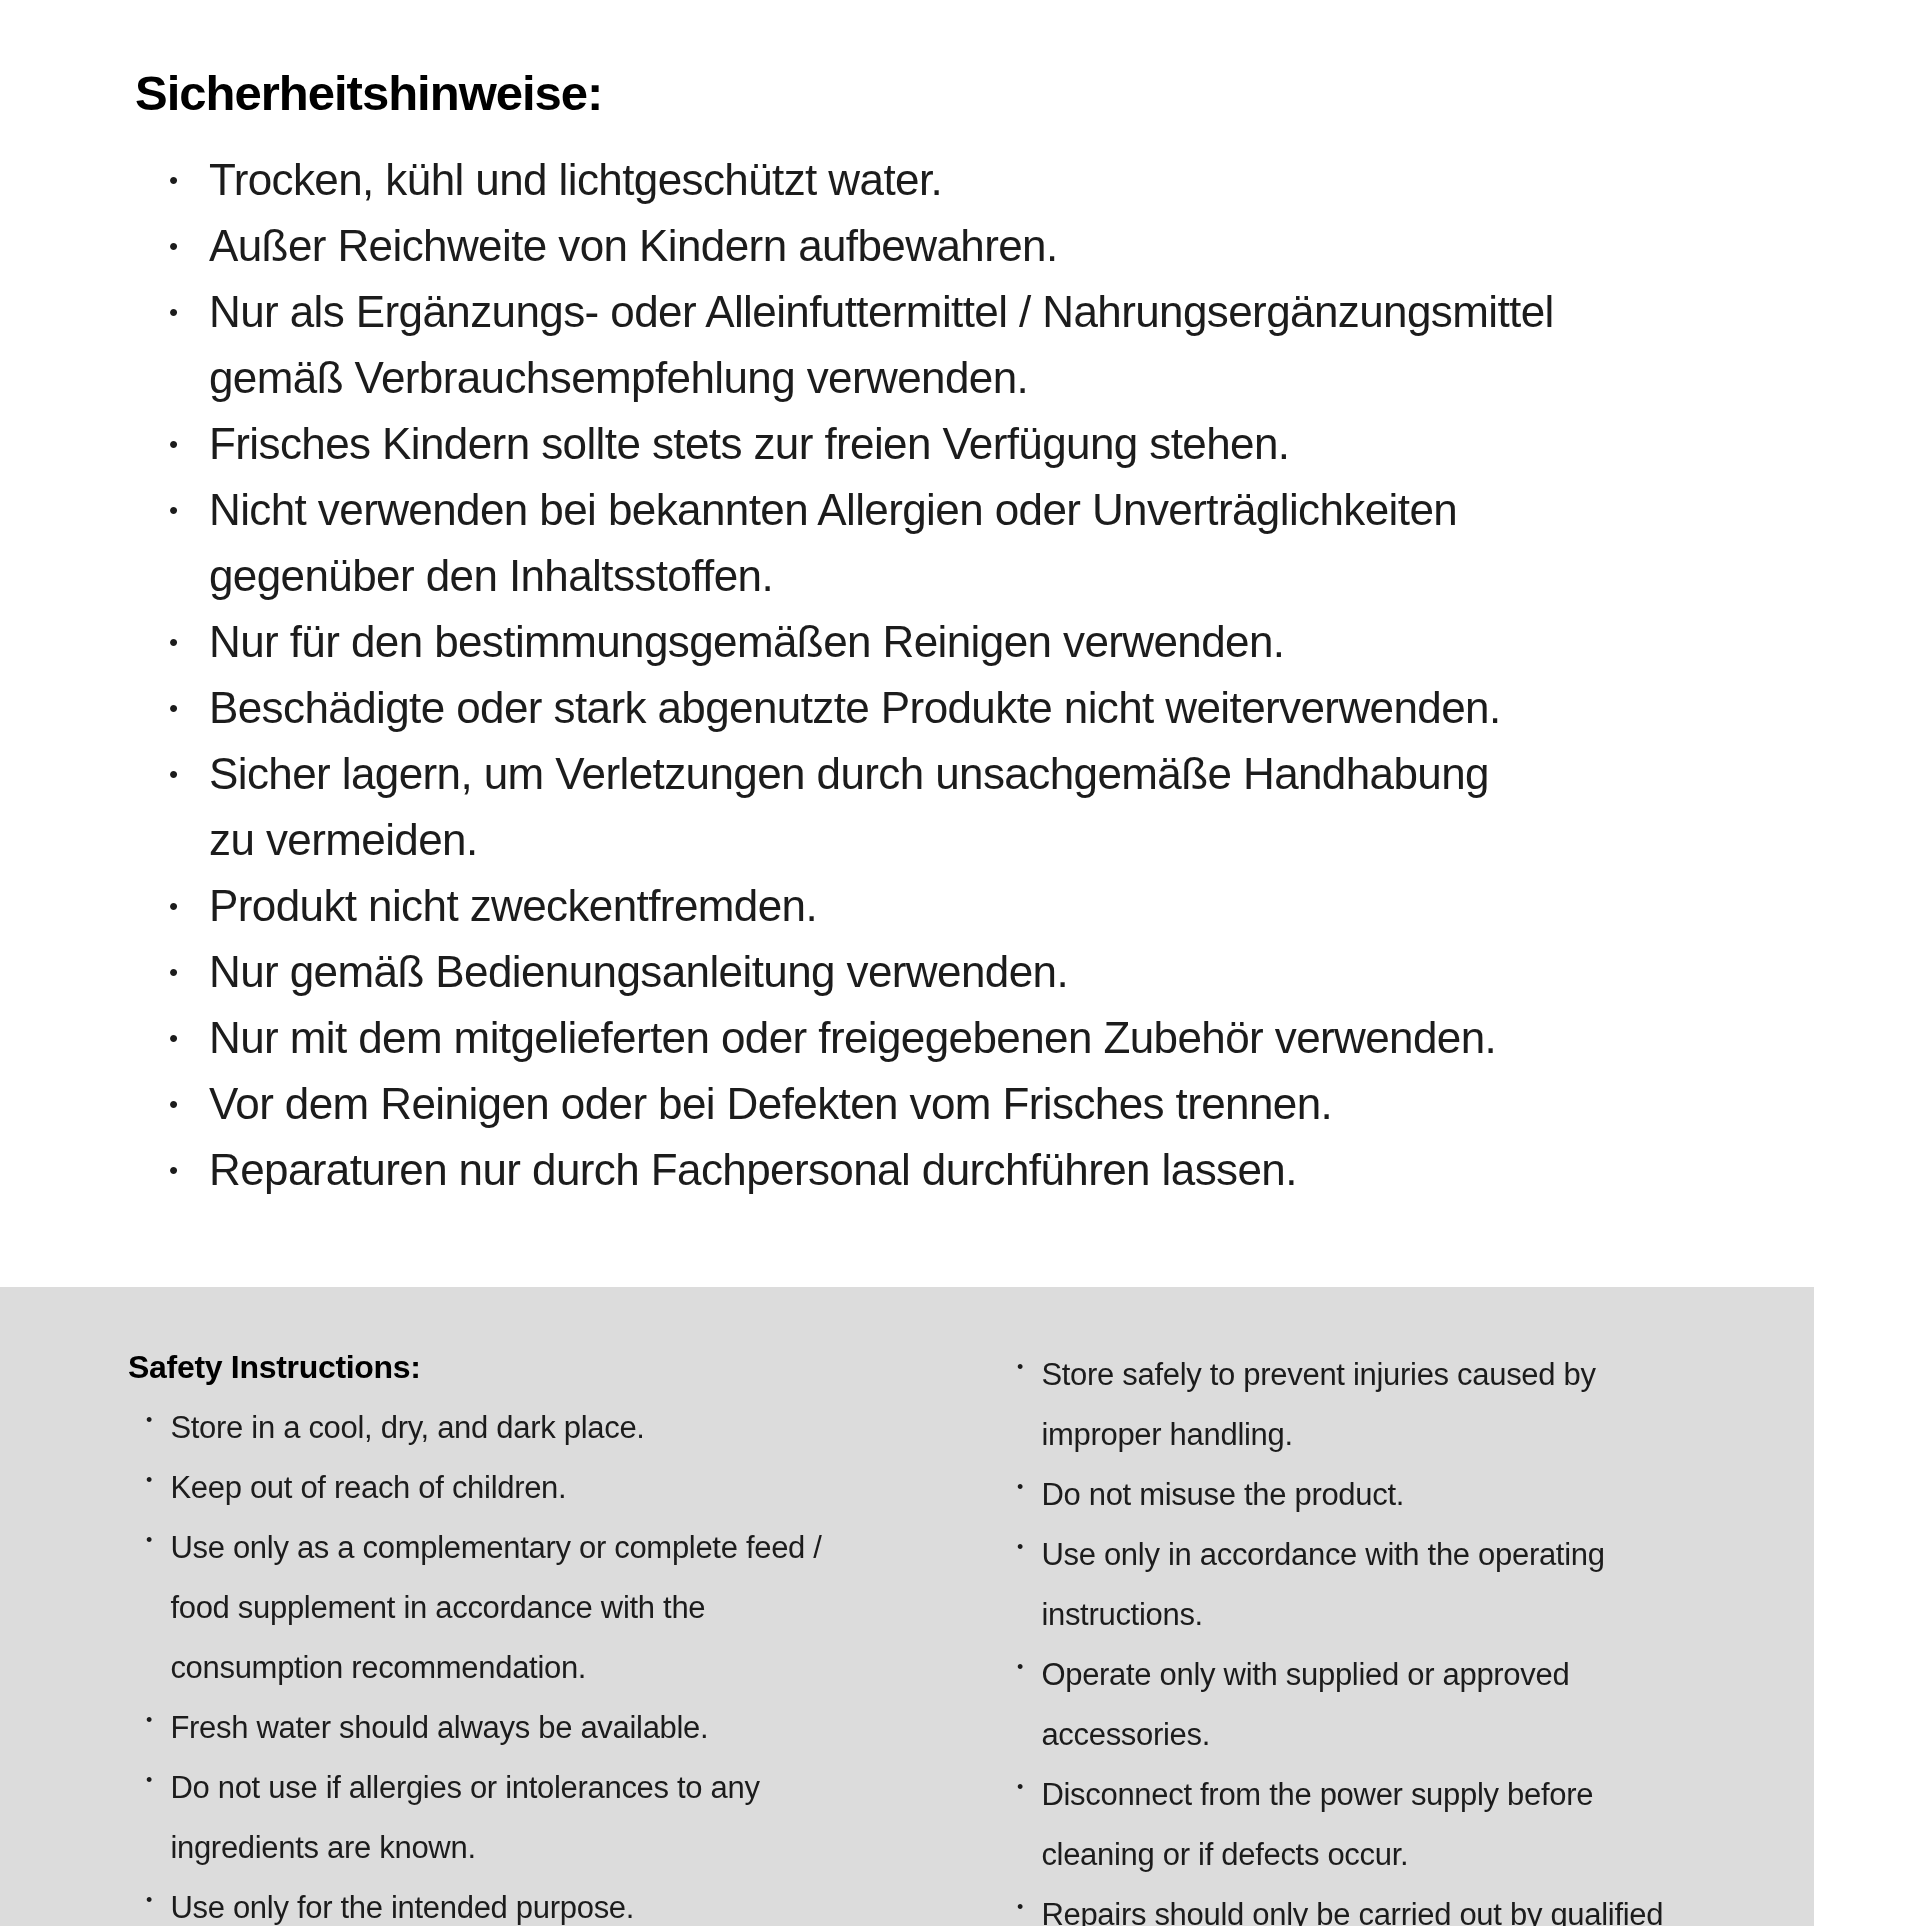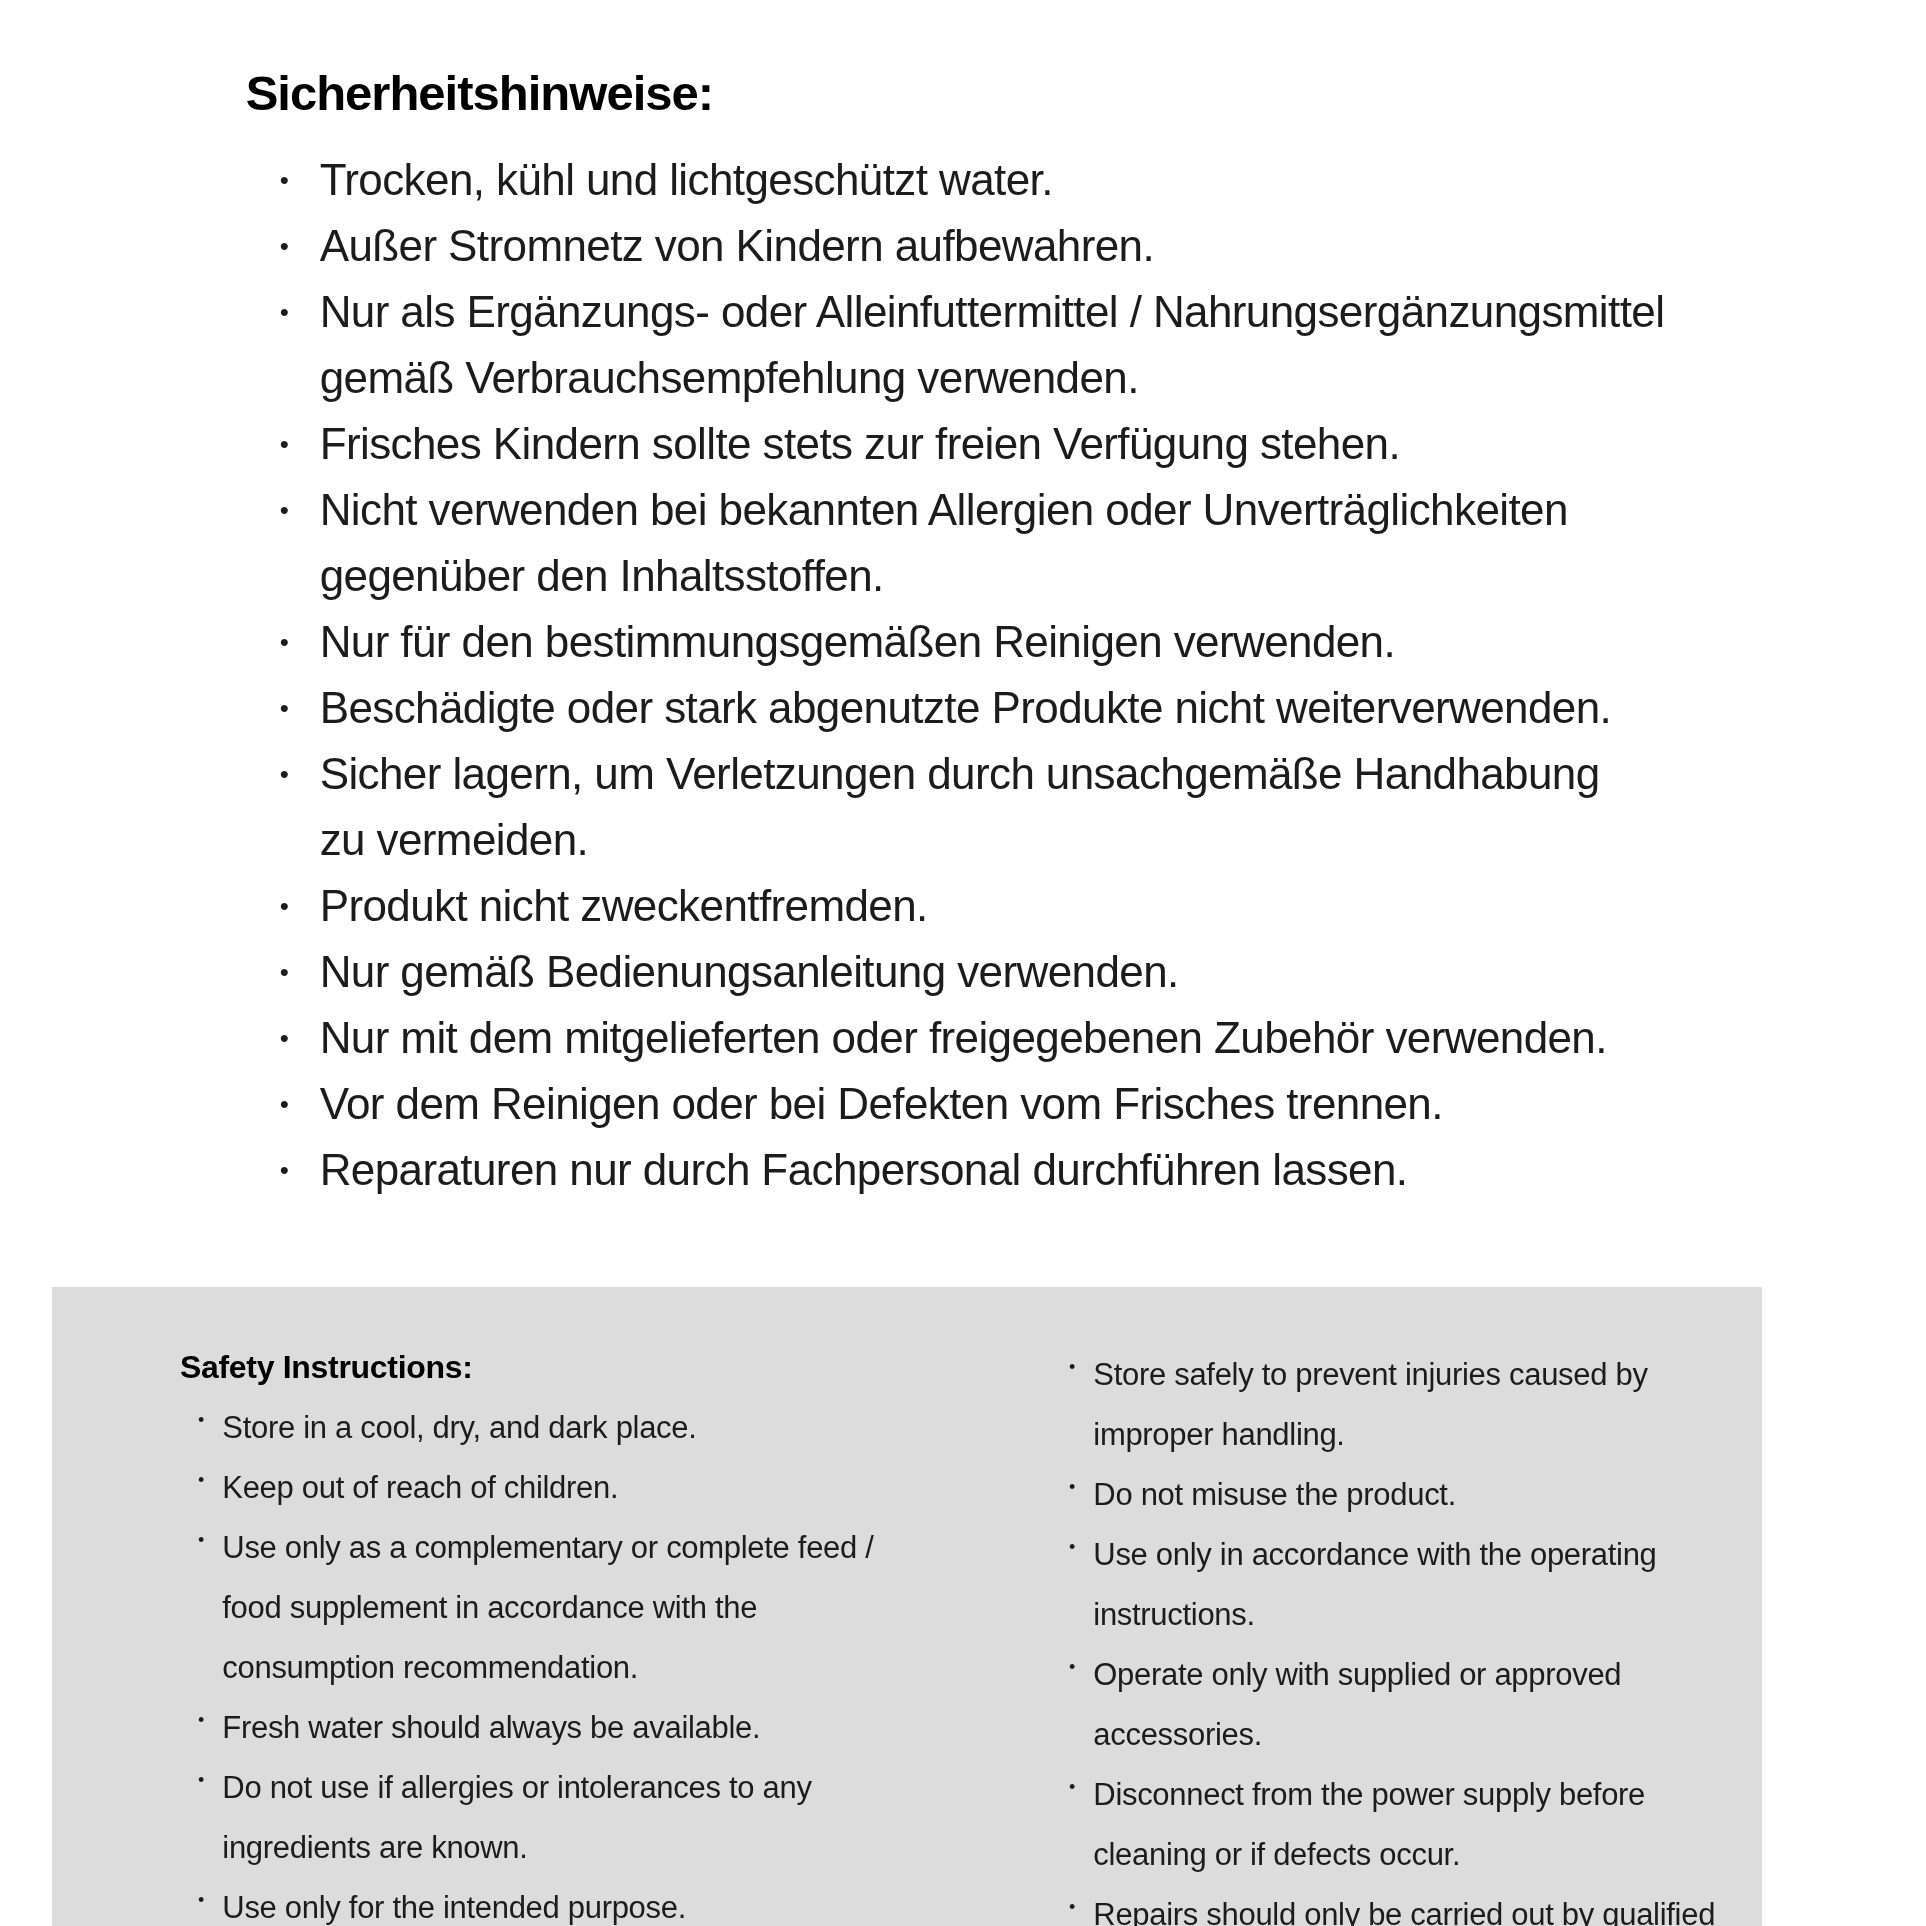--- a/index.html
+++ b/index.html
@@ -4,21 +4,21 @@
 <style>
   html, body { margin: 0; padding: 0; }
   body {
     width: 1926px;
     height: 1926px;
     background: #ffffff;
     font-family: "Liberation Sans", "DejaVu Sans", sans-serif;
     color: #1c1c1c;
     overflow: hidden;
   }
-  .sheet { width: 1814px; height: 1926px; display: flex; flex-direction: column; align-items: center; }
+  .sheet { width: 1814px; height: 1926px; display: flex; flex-direction: column; }
 
   
   .section-german {
     height: 1287px;
     box-sizing: border-box;
     background: #ffffff;
     flex: 0 0 auto;
   }
   .de-title {
     margin: 69px 39px 0 135px;
@@ -88,21 +88,21 @@
 
   <section class="section-german">
     <h1 class="de-title">Sicherheitshinweise:</h1>
     <ul class="bullet-list de-list">
         <li>
           <span class="dot">•</span>
           <span class="txt">Trocken, kühl und lichtgeschützt water.</span>
         </li>
         <li>
           <span class="dot">•</span>
-          <span class="txt">Außer Stromnetz von Kindern aufbewahren.</span>
+          <span class="txt">Außer Reichweite von Kindern aufbewahren.</span>
         </li>
         <li>
           <span class="dot">•</span>
           <span class="txt">Nur als Ergänzungs- oder Alleinfuttermittel / Nahrungsergänzungsmittel<br>gemäß Verbrauchsempfehlung verwenden.</span>
         </li>
         <li>
           <span class="dot">•</span>
           <span class="txt">Frisches Kindern sollte stets zur freien Verfügung stehen.</span>
         </li>
         <li>

